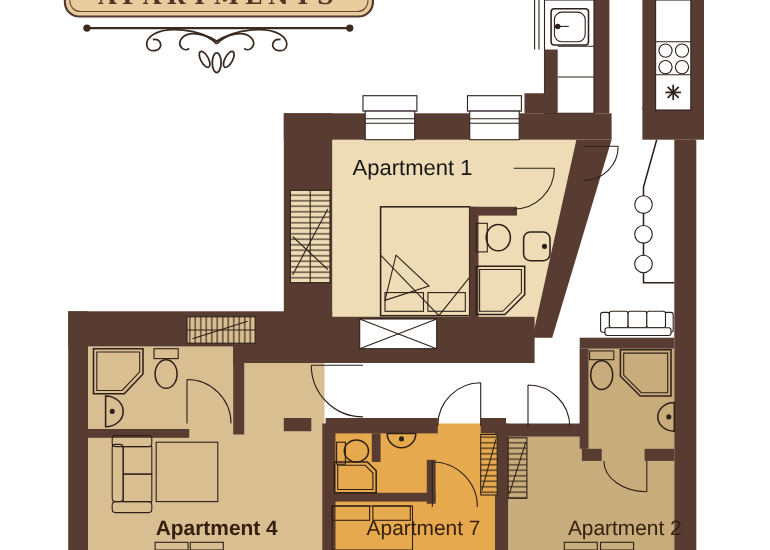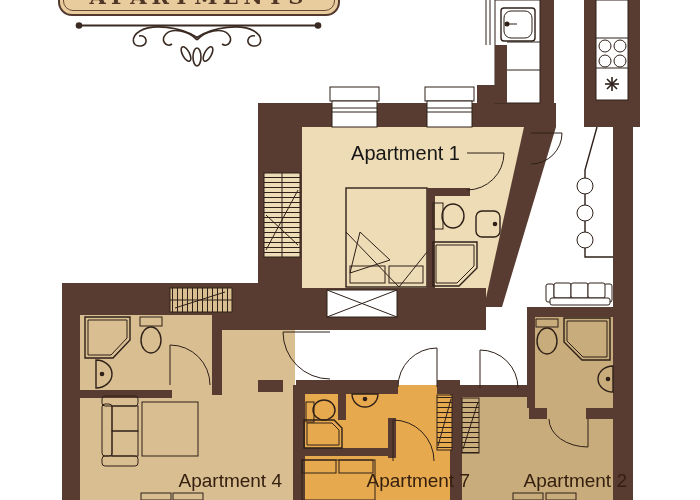--- a/index.html
+++ b/index.html
@@ -11,21 +11,21 @@
           border-radius:2px 2px 10px 10px;}
   .plaque-text{position:absolute;left:0;right:0;top:26px;text-align:center;
           font-family:"DejaVu Serif",serif;font-weight:bold;font-size:21px;letter-spacing:5px;
           color:#503626;}
   svg{position:absolute;left:0;top:0;}
   .wall{fill:#583c31;stroke:none;}
   .ln{fill:none;stroke:#2e2019;stroke-width:1.4;}
   .lnt{fill:none;stroke:#2e2019;stroke-width:1;}
   .wht{fill:#ffffff;stroke:#2e2019;stroke-width:1;}
   .f1{fill:#eedcb6;} .f2{fill:#c9ac7c;} .f3{fill:#e7a94e;} .f4{fill:#d9be92;}
-  .label{position:absolute;width:170px;text-align:right;font-size:19px;color:#35200f;}
+  .label{position:absolute;width:170px;text-align:center;font-size:19px;color:#35200f;}
   .label.a1{font-size:20px;color:#161616;}
 </style>
 </head>
 <body>
 
 <div id="stage">
 
   <div class="plaque">
     <div class="plaque-inner"></div>
     <div class="plaque-text">APARTMENTS</div>
@@ -297,16 +297,16 @@
         <line class="lnt" x1="463" y1="449" x2="478" y2="402"></line>
       </g>
       <g>
         <rect class="lnt" x="513" y="493" width="30" height="7" fill="none"></rect>
         <rect class="lnt" x="546" y="493" width="30" height="7" fill="none"></rect>
       </g>
     </g>
   </svg>
 
   <div class="label a1" style="left:290px;top:142px;">Apartment 1</div>
-  <div class="label" style="left:457px;top:470px;">Apartment 2</div>
+  <div class="label" style="left:483px;top:470px;">Apartment 2</div>
   <div class="label" style="left:300px;top:470px;">Apartment 7</div>
-  <div class="label" style="left:112px;top:470px;">Apartment 4</div>
+  <div class="label" style="left:112px;top:470px;font-weight:bold;">Apartment 4</div>
 </div>
 
 </body></html>

